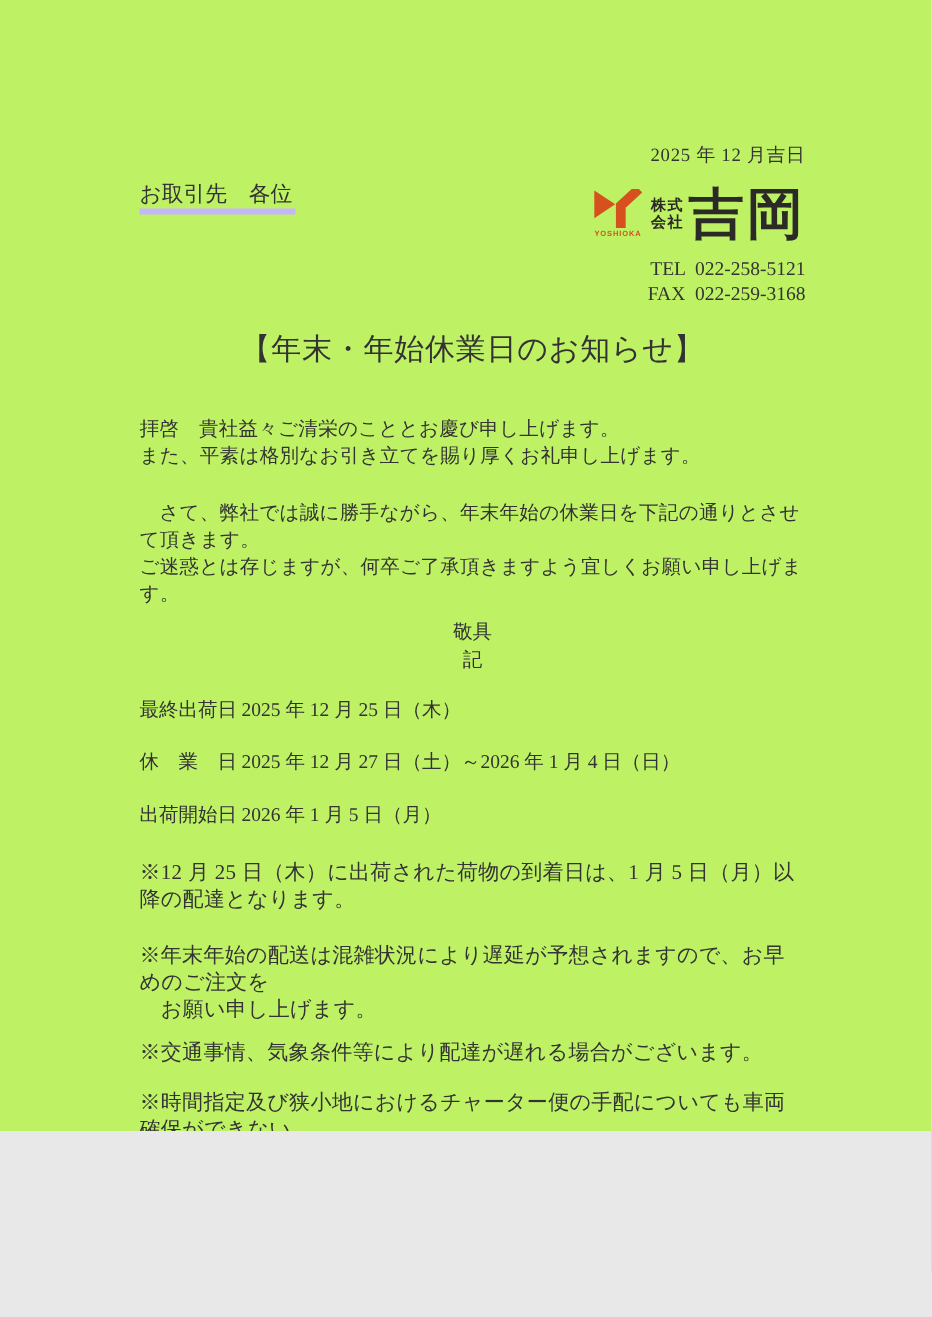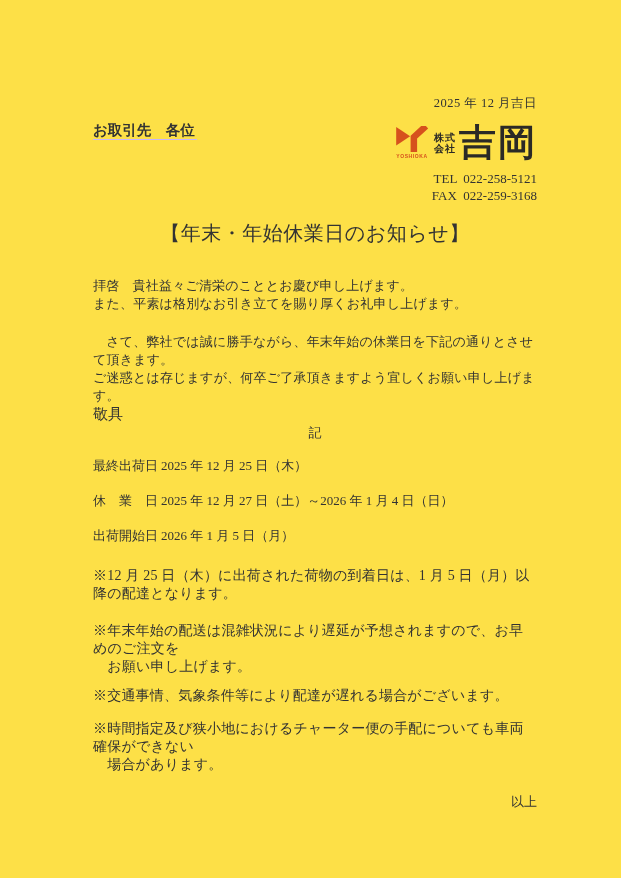--- a/index.html
+++ b/index.html
@@ -1,20 +1,20 @@
 <!DOCTYPE html>
 <html><head>
 <meta charset="utf-8">
 <style>
   * { margin:0; padding:0; box-sizing:border-box; }
   html,body { background:#e8e8e8; }
   .page {
     position:relative;
-    width:621px; height:878px;
-    background:#fde047;
+    width:621px; height:754px;
+    background:#bef264;
     margin:0 auto;
     font-family:"Liberation Serif","DejaVu Serif",serif;
     color:#333333;
     overflow:hidden;
   }
   .content {
     position:absolute; left:93px; right:84px; top:0;
   }
   .date {
     margin-top:95px;
@@ -27,23 +27,22 @@
     display:flex;
     justify-content:space-between;
     align-items:flex-start;
     min-height:48px;
   }
   .recipient {
     font-size:14.5px; line-height:20px;
     margin-top:2px;
   }
   .recipient span {
-    border-bottom:1px solid #c4b5fd;
+    border-bottom:4px solid #c4b5fd;
     padding:0 2px 1px 0;
-    font-weight:bold;
   }
   .logo {
     margin-top:8px;
     display:flex;
     align-items:center;
     font-family:"Liberation Sans","DejaVu Sans",sans-serif;
   }
   .logo-mark-col {
     display:flex; flex-direction:column; align-items:center;
     margin-right:5px;
@@ -98,23 +97,23 @@
     letter-spacing:0.5px;
   }
   .para {
     font-size:13px; line-height:18px;
     white-space:pre-line;
     letter-spacing:0.2px;
   }
   .greeting { margin-top:32px; }
   .body-para { margin-top:20px; }
   .keigu {
-    margin-top:0;
-    text-align:left;
-    font-size:15px; line-height:18px;
+    margin-top:7px;
+    text-align:center;
+    font-size:13px; line-height:18px;
   }
   .ki {
     margin-top:1px;
     text-align:center;
     font-size:13px; line-height:18px;
   }
   .schedule-row {
     display:flex;
     font-size:13px; line-height:18px;
   }

